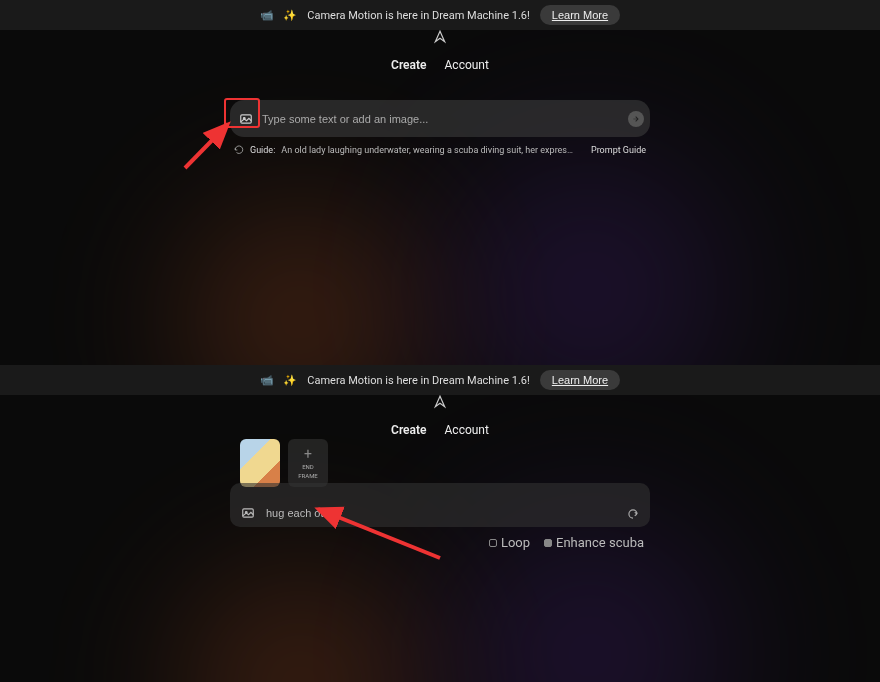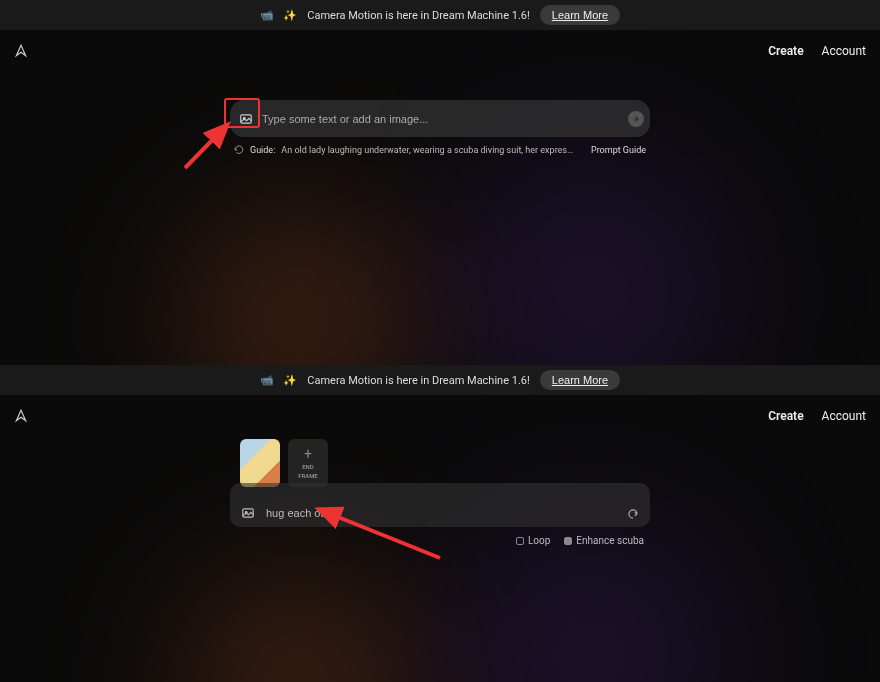--- a/index.html
+++ b/index.html
@@ -66,20 +66,21 @@
     text-decoration: underline;
   }
   .header {
     height: 42px;
     display: flex;
     align-items: center;
     justify-content: space-between;
     padding: 0 14px;
     position: relative;
     z-index: 5;
+    flex-direction: column;
   }
   .logo {
     width: 14px; height: 14px;
     display: flex; align-items: center; justify-content: center;
   }
   .logo svg { width: 14px; height: 14px; }
   .nav { display: flex; gap: 18px; font-size: 12px; }
   .nav a { color: #eee; text-decoration: none; cursor: pointer; }
   .nav .bold { font-weight: 600; }
 
@@ -217,21 +218,21 @@
   }
   .send-icon {
     width: 14px; height: 14px;
     color: #aaa;
     cursor: pointer;
   }
   .opt-row {
     display: flex;
     justify-content: flex-end;
     gap: 14px;
-    font-size: 10px;
+    font-size: 13px;
     color: #bbb;
     margin-top: 8px;
     padding-right: 6px;
   }
   .opt {
     display: flex; align-items: center; gap: 4px; cursor: pointer;
   }
   .cb {
     width: 8px; height: 8px;
     border: 1px solid #888;

